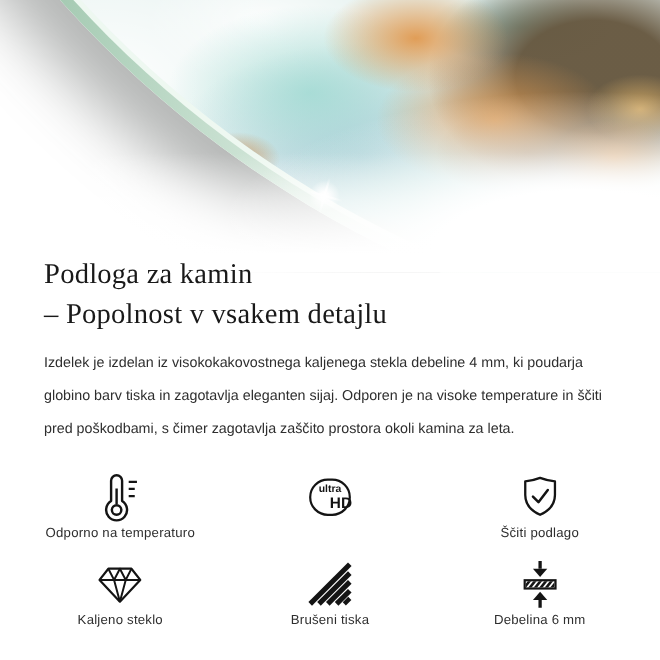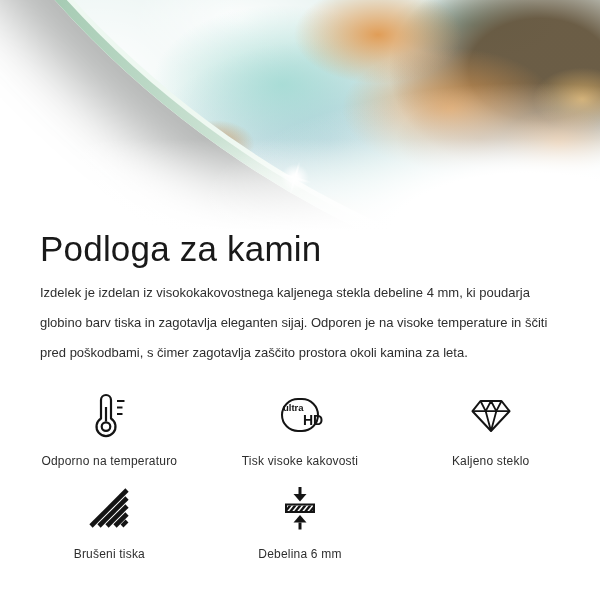--- a/index.html
+++ b/index.html
@@ -72,60 +72,61 @@
   .hero-fade{
     position:absolute;inset:0;
     background:
       radial-gradient(340px 150px at 88% 94%, #ffffff 40%, rgba(255,255,255,0) 100%),
       linear-gradient(to bottom, rgba(255,255,255,0) 56%, rgba(255,255,255,0.55) 74%, #ffffff 93%);
   }
   
   .content{position:relative;padding:0 40px;}
   h1{
     margin:-18px 0 0;
-    font-family:Liberation Sans, sans-serif;font-weight:400;
-    font-size:35px;line-height:37px;letter-spacing:0.2px;
+    font-family:Liberation Serif, serif;font-weight:400;
+    font-size:26px;line-height:37px;letter-spacing:0.2px;
     color:var(--text-heading);
   }
   h1 span{display:block;}
   .desc{
     margin:11px 0 0;max-width:535px;
     font-size:13px;line-height:30px;color:var(--text-body);
   }
   
   .features{
     margin:24px 14px 0;
     display:grid;grid-template-columns:repeat(3,1fr);row-gap:17px;
   }
   .feature{display:flex;flex-direction:column;align-items:center;}
   .icon-box{height:46px;display:flex;align-items:center;justify-content:center;color:var(--icon-stroke);}
-  .feature-label{margin-top:16px;font-size:12px;letter-spacing:0.2px;color:var(--text-body);}
+  .feature-label{margin-top:2px;font-size:12px;letter-spacing:0.2px;color:var(--text-body);}
   .uhd{
     width:38px;height:34px;border:2.5px solid currentColor;border-radius:17px;
-    display:flex;flex-direction:column;align-items:flex-start;justify-content:center;line-height:1;
+    display:flex;flex-direction:column;align-items:center;justify-content:center;line-height:1;
   }
   .uhd-top{font-size:9.5px;font-weight:700;letter-spacing:0;}
   .uhd-bottom{font-size:14px;font-weight:800;margin-top:1px;letter-spacing:0;padding-left:20px;}
 </style>
 </head>
 <body>
 
 <div class="hero">
   <div class="glass-edge"></div>
   <div class="edge-highlight"></div>
   <div class="texture-clip">
     <div class="texture"></div>
   </div>
   <div class="sparkle"></div>
   <div class="hero-fade"></div>
 </div>
 
 <div class="content">
   <h1>
     <span>Podloga za kamin</span>
+    <span>– Popolnost v vsakem detajlu</span>
   </h1>
   <p class="desc">Izdelek je izdelan iz visokokakovostnega kaljenega stekla debeline 4 mm, ki poudarja globino barv tiska in zagotavlja eleganten sijaj. Odporen je na visoke temperature in ščiti pred poškodbami, s čimer zagotavlja zaščito prostora okoli kamina za leta.</p>
 </div>
 
 <div class="features">
 
   <div class="feature">
     <div class="icon-box">
       <svg width="44" height="46" viewBox="0 0 44 46" fill="none" stroke="currentColor" aria-hidden="true">
         <path d="M14 8a5 5 0 0 1 10 0v18.5a9.5 9.5 0 1 1-10 0Z" stroke-width="2.2" stroke-linejoin="round"></path>
@@ -139,23 +140,31 @@
     <div class="feature-label">Odporno na temperaturo</div>
   </div>
 
   <div class="feature">
     <div class="icon-box">
       <div class="uhd">
         <span class="uhd-top">ultra</span>
         <span class="uhd-bottom">HD</span>
       </div>
     </div>
-    <div class="feature-label">Tisk visoke kakovosti</div>
-  </div>
-
+  </div>
+
+  <div class="feature">
+    <div class="icon-box">
+      <svg width="40" height="42" viewBox="0 0 40 42" fill="none" stroke="currentColor" aria-hidden="true">
+        <path d="M20 3.5c4.2 1.6 8.7 2.7 13.5 3.2V19c0 8.6-5.6 14.5-13.5 18C12.1 33.5 6.5 27.6 6.5 19V6.7C11.3 6.2 15.8 5.1 20 3.5Z" stroke-width="2.1" stroke-linejoin="round"></path>
+        <polyline points="13.5 20.5 18.5 25.5 27 14.5" stroke-width="2.3" stroke-linecap="round" stroke-linejoin="round"></polyline>
+      </svg>
+    </div>
+    <div class="feature-label">Ščiti podlago</div>
+  </div>
 
   <div class="feature">
     <div class="icon-box">
       <svg width="44" height="40" viewBox="0 0 44 40" fill="none" stroke="currentColor" aria-hidden="true">
         <path d="M11.5 6h21l8 10.2L22 36 3.5 16.2Z" stroke-width="2" stroke-linejoin="round"></path>
         <line x1="3.5" y1="16.2" x2="40.5" y2="16.2" stroke-width="1.8"></line>
         <path d="M11.5 6l5.2 10.2L22 6l5.3 10.2L32.5 6" stroke-width="1.8" stroke-linejoin="round"></path>
         <path d="M16.7 16.2 22 36M27.3 16.2 22 36" stroke-width="1.8" stroke-linejoin="round"></path>
       </svg>
     </div>

